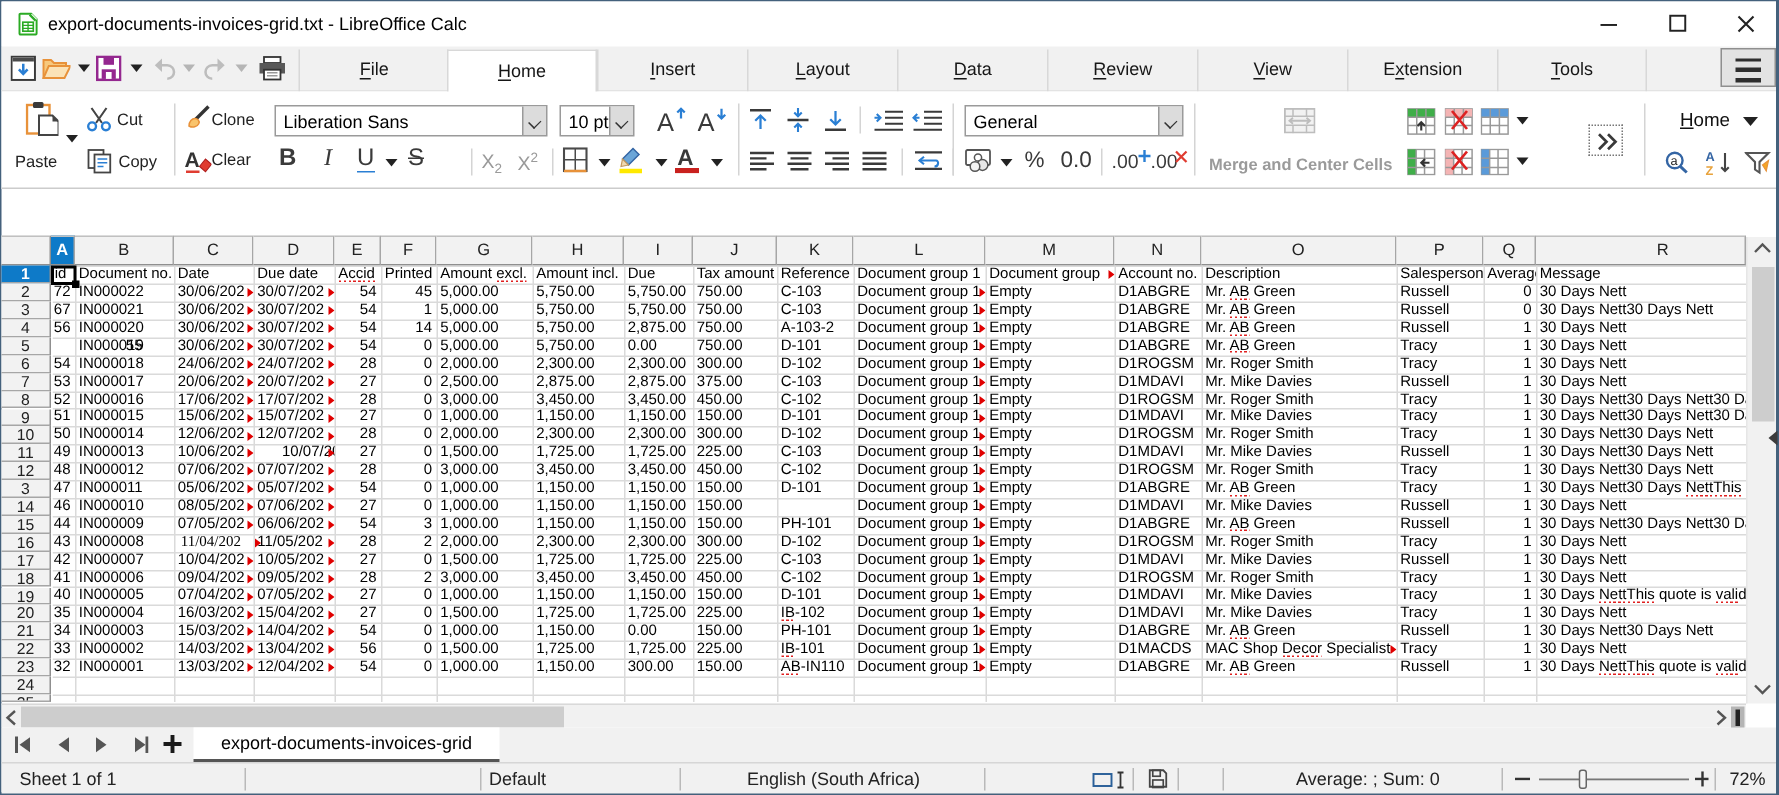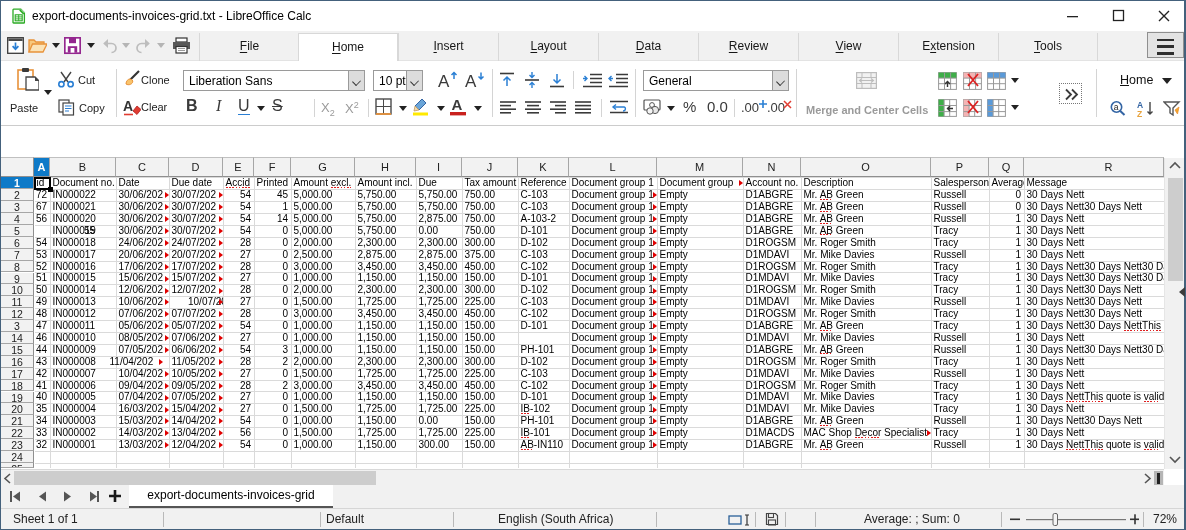--- a/index.html
+++ b/index.html
@@ -763,21 +763,21 @@
 <div class="c" style="left:483.5px;top:166.6px;width:51px;height:11.9px;padding-left:2.5px;">PH-101</div>
 <div class="c" style="left:534.5px;top:166.6px;width:88px;height:11.9px;padding-left:2.5px;">Document group 1<i class="cm"></i></div>
 <div class="c" style="left:622.5px;top:166.6px;width:86px;height:11.9px;padding-left:2.5px;">Empty</div>
 <div class="c" style="left:708.5px;top:166.6px;width:58px;height:11.9px;padding-left:2.5px;">D1ABGRE</div>
 <div class="c" style="left:766.5px;top:166.6px;width:130px;height:11.9px;padding-left:2.5px;">Mr. <span class="sq">AB</span> Green</div>
 <div class="c" style="left:896.5px;top:166.6px;width:58px;height:11.9px;padding-left:2.5px;">Russell</div>
 <div class="c" style="left:954.5px;top:166.6px;width:35px;height:11.9px;text-align:right;padding-right:3px;">1</div>
 <div class="c" style="left:989.5px;top:166.6px;width:140px;height:11.9px;padding-left:2.5px;">30 Days Nett30 Days Nett30 Days Nett</div>
 <div class="c" style="left:-0.5px;top:178.5px;width:16px;height:11.9px;text-align:right;padding-right:3px;">43</div>
 <div class="c" style="left:15.5px;top:178.5px;width:66px;height:11.9px;padding-left:2.5px;">IN000008</div>
-<div class="c" style="left:75px;top:178.5px;width:53px;height:11.9px;padding-left:0;">11/04/202<i class="cm"></i></div>
+<div class="c" style="left:86px;top:178.5px;width:53px;height:11.9px;padding-left:0;font-family:Liberation Serif, serif;">11/04/202<i class="cm"></i></div>
 <div class="c" style="left:134.5px;top:178.5px;width:54px;height:11.9px;padding-left:2.5px;">11/05/202<i class="cm"></i></div>
 <div class="c" style="left:188.5px;top:178.5px;width:31px;height:11.9px;text-align:right;padding-right:3px;">28</div>
 <div class="c" style="left:219.5px;top:178.5px;width:37px;height:11.9px;text-align:right;padding-right:3px;">2</div>
 <div class="c" style="left:256.5px;top:178.5px;width:64px;height:11.9px;padding-left:2.5px;">2,000.00</div>
 <div class="c" style="left:320.5px;top:178.5px;width:61px;height:11.9px;padding-left:2.5px;">2,300.00</div>
 <div class="c" style="left:381.5px;top:178.5px;width:46px;height:11.9px;padding-left:2.5px;">2,300.00</div>
 <div class="c" style="left:427.5px;top:178.5px;width:56px;height:11.9px;padding-left:2.5px;">300.00</div>
 <div class="c" style="left:483.5px;top:178.5px;width:51px;height:11.9px;padding-left:2.5px;">D-102</div>
 <div class="c" style="left:534.5px;top:178.5px;width:88px;height:11.9px;padding-left:2.5px;">Document group 1<i class="cm"></i></div>
 <div class="c" style="left:622.5px;top:178.5px;width:86px;height:11.9px;padding-left:2.5px;">Empty</div>

